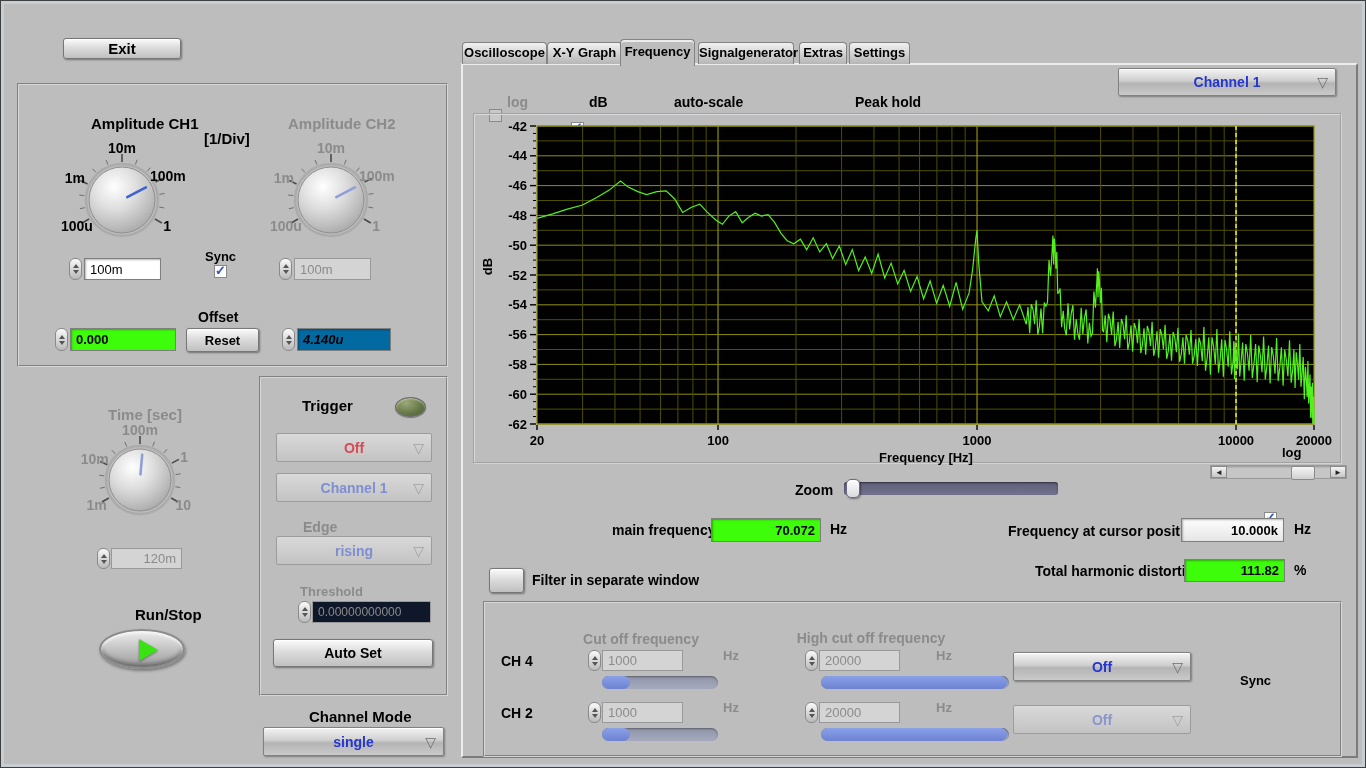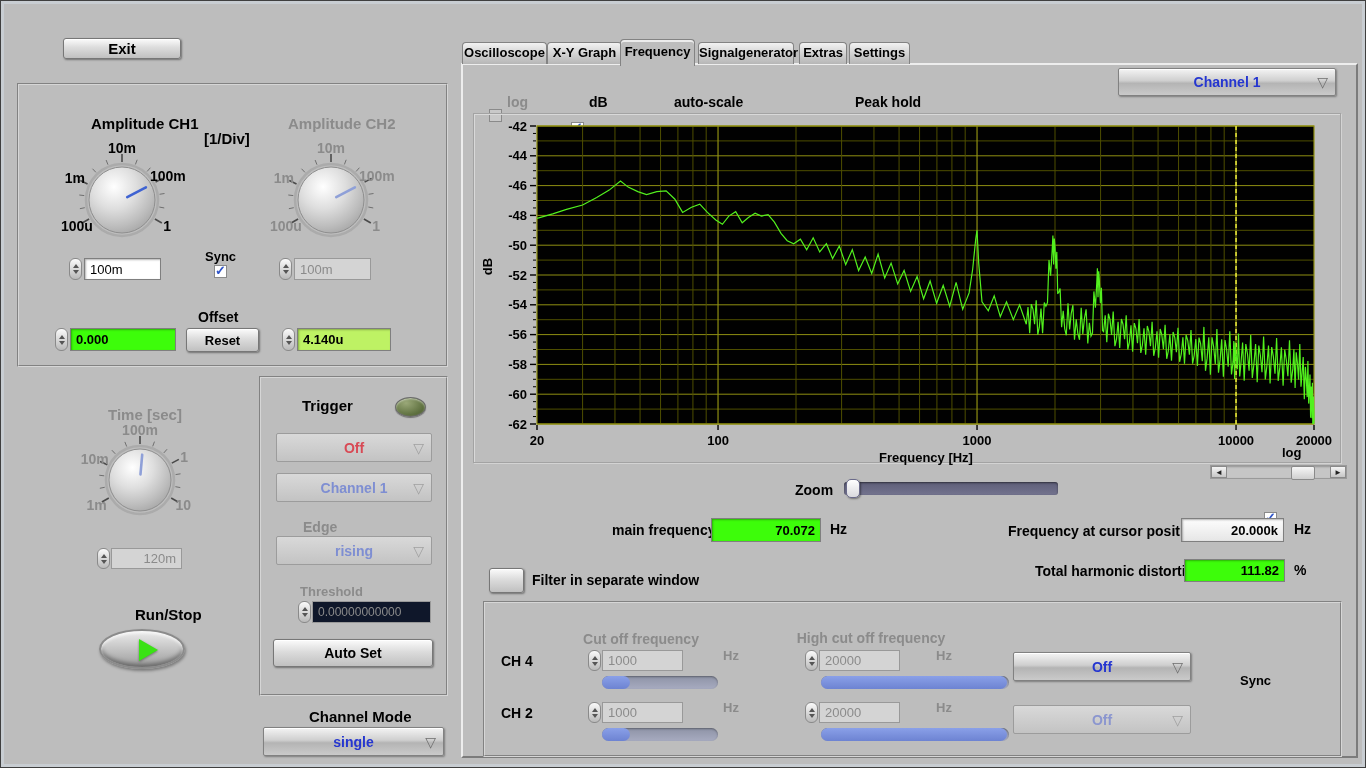--- a/index.html
+++ b/index.html
@@ -27,21 +27,21 @@
   .raised{border:2px solid;border-color:#ededed #7b7b7b #7b7b7b #ededed;}
   .dd{background:linear-gradient(#f4f4f4,#cfcfcf 45%,#b4b4b4 55%,#cacaca);border:1px solid #818181;
     border-radius:2px;box-shadow:inset 0 1px 0 #fff,1px 1px 2px rgba(0,0,0,.35);
     display:flex;align-items:center;justify-content:center;font-weight:bold;font-size:14px;}
   .dd .arr{position:absolute;right:7px;top:50%;transform:translateY(-52%);font-size:14px;color:#6e6e6e;font-weight:normal;}
   .dd.ddis{background:linear-gradient(#d9d9d9,#c3c3c3);box-shadow:none;border-color:#9c9c9c;}
   .dd.ddis .arr{color:#a0a0a0;}
   .field{background:#fff;border:1px solid #7f7f7f;box-shadow:inset 1px 1px 2px rgba(0,0,0,.3);
     font-size:13px;display:flex;align-items:center;padding:0 5px;color:#000;}
   .fgreen{background:#3dfd0a;font-weight:bold;}
-  .fred{background:#bef264;font-weight:bold;}
+  .fred{background:#0369a1;font-weight:bold;font-style:italic;}
   .fdis{background:#d4d4d4;color:#8b8b8b;box-shadow:none;border-color:#999;}
   .fright{justify-content:flex-end;}
   .spin{width:13px;border:1px solid #8a8a8a;border-radius:6px;background:linear-gradient(#fafafa,#b9b9b9);
     display:flex;flex-direction:column;align-items:center;justify-content:center;}
   .spin i{display:block;width:0;height:0;border:3px solid transparent;}
   .spin .su{border-bottom:4px solid #555;margin-bottom:2px;}
   .spin .sd{border-top:4px solid #555;}
   .cb{width:13px;height:13px;background:#fff;border:1px solid #8a8a8a;position:relative;}
   .cb.checked::after{content:"\2713";position:absolute;left:0px;top:-3px;font-size:13px;font-weight:bold;color:#2f54c8;}
   .cb.cdis{background:#c9c9c9;}
@@ -299,21 +299,21 @@
 
   <div class="abs b" style="left:794px;top:481px;font-size:14px;">Zoom</div>
   <div class="abs zoom-track" style="left:843px;top:481px;width:214px;"></div>
   <div class="abs zoom-thumb" style="left:845px;top:478px;"></div>
 
   <div class="abs b nowrap" style="left:611px;top:521px;font-size:14px;">main frequency</div>
   <div class="abs field fgreen fright" style="left:710px;top:517px;width:110px;height:24px;">70.072</div>
   <div class="abs b" style="left:829px;top:520px;font-size:14px;">Hz</div>
 
   <div class="abs b nowrap" style="left:1007px;top:522px;font-size:14px;">Frequency at cursor position</div>
-  <div class="abs field fright" style="left:1180px;top:517px;width:103px;height:24px;font-weight:bold;background:linear-gradient(#fdfdfd,#e6e6e6);">20.000k</div>
+  <div class="abs field fright" style="left:1180px;top:517px;width:103px;height:24px;font-weight:bold;background:linear-gradient(#fdfdfd,#e6e6e6);">10.000k</div>
   <div class="abs b" style="left:1293px;top:520px;font-size:14px;">Hz</div>
 
   <div class="abs btn" style="left:488px;top:567px;width:35px;height:25px;"></div>
   <div class="abs b nowrap" style="left:531px;top:571px;font-size:14px;">Filter in separate window</div>
 
   <div class="abs b nowrap" style="left:1034px;top:562px;font-size:14px;">Total harmonic distortion</div>
   <div class="abs field fgreen fright" style="left:1183px;top:558px;width:101px;height:23px;">111.82</div>
   <div class="abs b" style="left:1293px;top:561px;font-size:14px;">%</div>
 
   <div class="abs panel" style="left:482px;top:600px;width:859px;height:156px;"></div>

